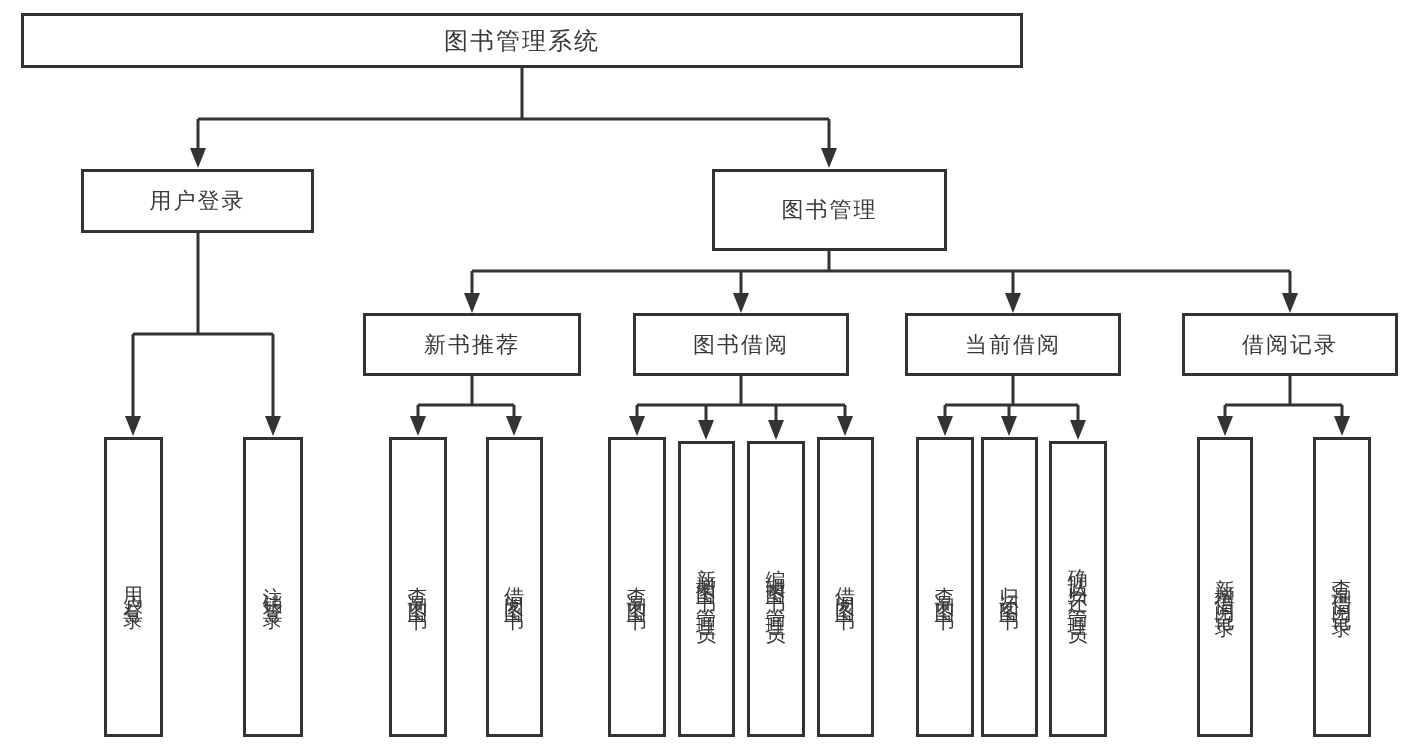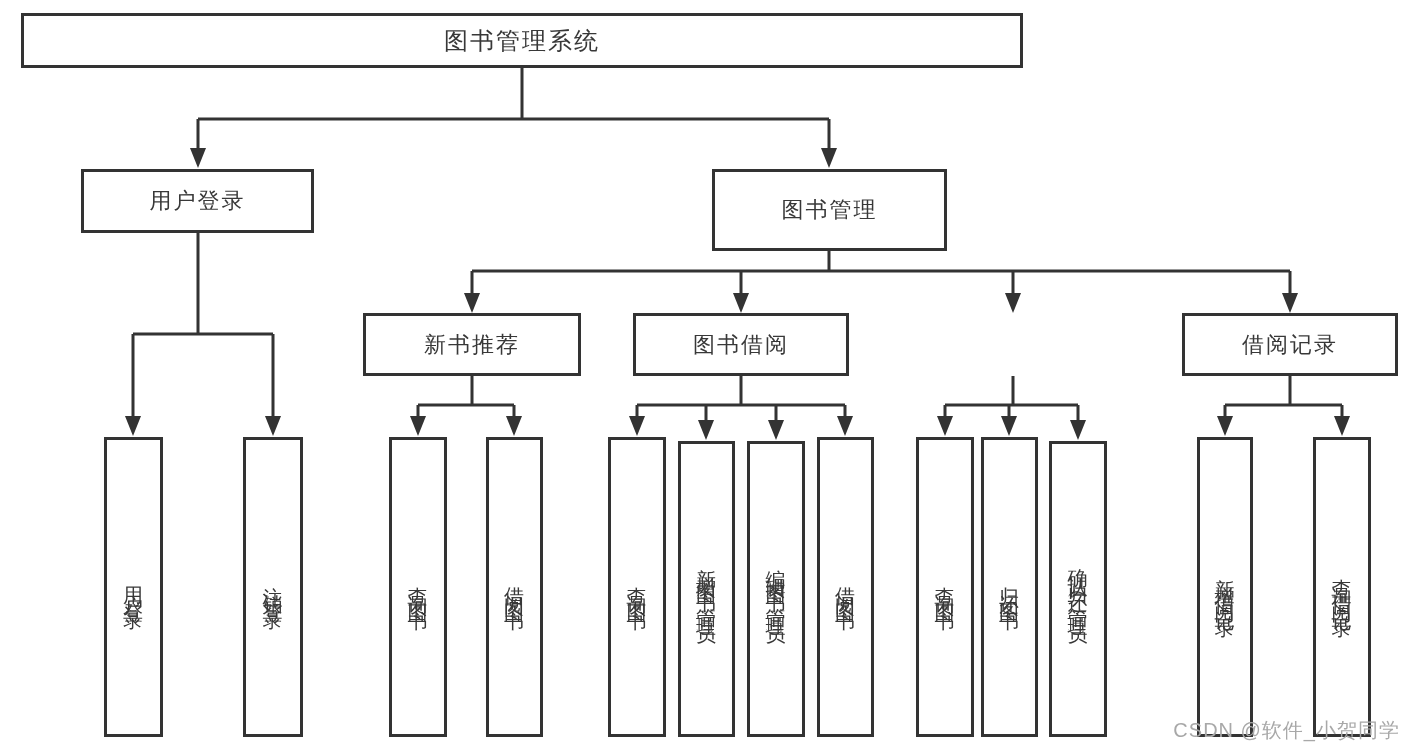--- a/index.html
+++ b/index.html
@@ -116,20 +116,23 @@
   <div class="box" style="left:712px;top:169px;width:235px;height:82px;">
     <span>图书管理</span>
   </div>
 
   <div class="box" style="left:363px;top:313px;width:218px;height:63px;">
     <span>新书推荐</span>
   </div>
   <div class="box" style="left:633px;top:313px;width:216px;height:63px;">
     <span>图书借阅</span>
   </div>
+  <div class="box" style="left:905px;top:313px;width:216px;height:63px;">
+    <span>当前借阅</span>
+  </div>
   <div class="box" style="left:1182px;top:313px;width:216px;height:63px;">
     <span>借阅记录</span>
   </div>
 
   <div class="vbox" style="left:104px;top:437px;width:59px;height:300px;">
     <span>用户登录</span>
   </div>
   <div class="vbox" style="left:243px;top:437px;width:60px;height:300px;">
     <span>注销登录</span>
   </div>
@@ -164,14 +167,13 @@
     <span>确认归还（管理员）</span>
   </div>
 
   <div class="vbox" style="left:1197px;top:437px;width:56px;height:300px;">
     <span>新增借阅记录</span>
   </div>
   <div class="vbox" style="left:1313px;top:437px;width:58px;height:300px;">
     <span>查询借阅记录</span>
   </div>
 
-  <div class="watermark">CSDN @软件_小贺同学</div>
 </div>
 
 </body></html>

